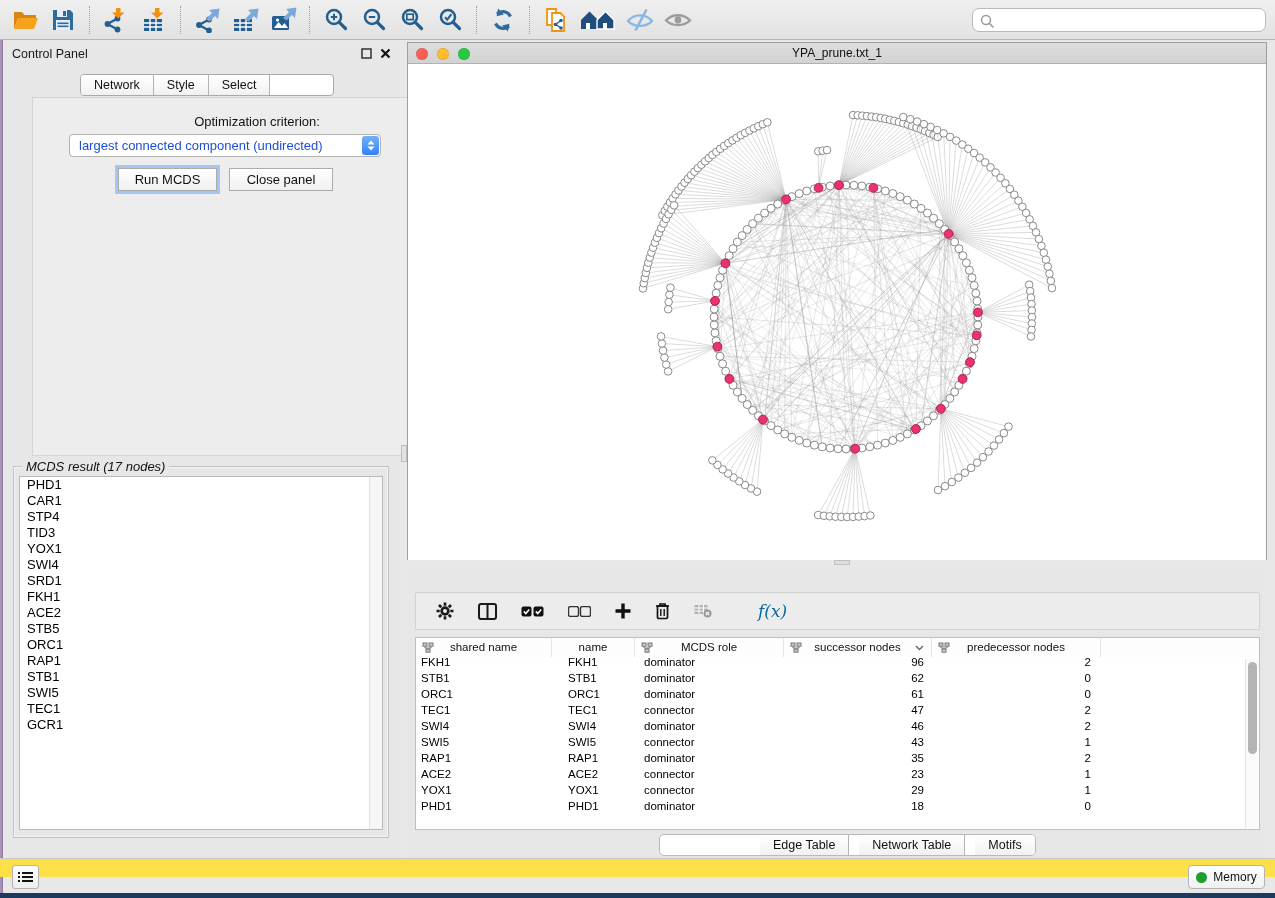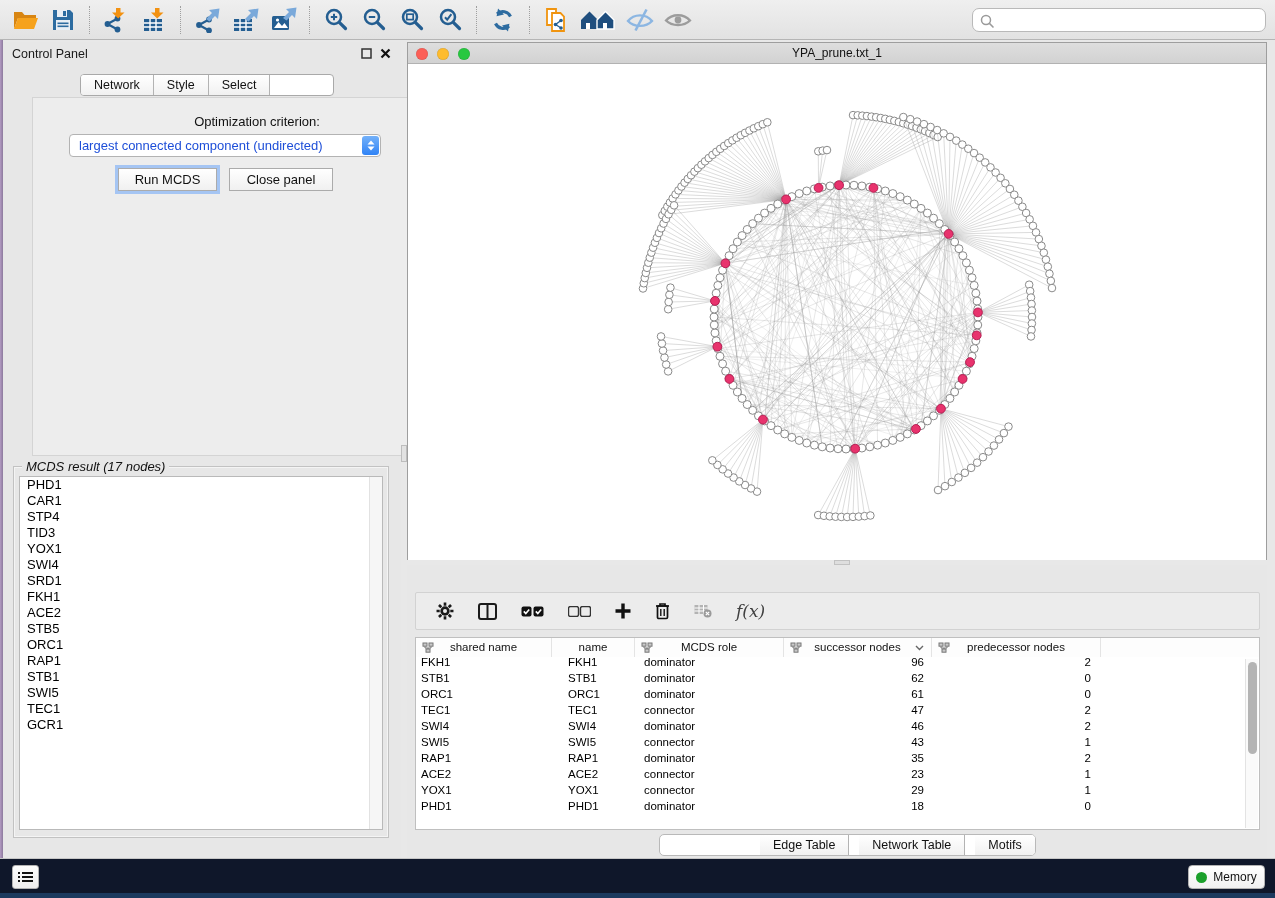--- a/index.html
+++ b/index.html
@@ -74,21 +74,21 @@
     background:#e2e2e2; border:1px solid #bdbdbd; }
   #hsplit { position:absolute; left:834px; top:560px; width:16px; height:5px;
     background:#dedede; border:1px solid #c2c2c2; }
 
   
   #table-panel { position:absolute; left:407px; top:565px; width:860px; height:293px;
     background:#e7e7e7; }
   #tp-toolbar { position:absolute; left:8px; top:27px; width:845px; height:38px;
     background:#ececec; border:1px solid #d2d2d2; border-radius:2px;
     display:flex; align-items:center; gap:24px; padding-left:20px; }
-  .fx { font-family:"DejaVu Serif", serif; font-style:italic; font-size:17px; color:#404040; }
+  .fx { font-family:"DejaVu Serif", serif; font-style:italic; font-size:17px; color:#0369a1;margin-left:22px; }
   #node-table { position:absolute; left:8px; top:72px; width:845px; height:193px;
     background:#fff; border:1px solid #bfbfbf; }
   .thead, .trow { display:grid; grid-template-columns:136px 83px 149px 148px 169px 1fr; }
   .thead { height:16px; border-bottom:1px solid #cfcfcf; }
   .hcell { position:relative; font-size:11.5px; color:#111; text-align:center;
     line-height:19px; border-right:1px solid #e4e4e4; background:#fdfdfd; }
   .hcell:last-child { border-right:none; }
   .hcell .tree { position:absolute; left:6px; top:4px; }
   .hcell .chev { position:absolute; right:7px; top:7px; }
   .trow { height:16px; }
@@ -99,22 +99,22 @@
   .tcell.c3 { text-align:right; padding-right:8px; }
   .tcell.c4 { text-align:right; padding-right:10px; }
   #table-scroll { position:absolute; right:1px; top:21px; bottom:1px; width:13px;
     background:#fafafa; border-left:1px solid #e3e3e3; }
   #table-thumb { position:absolute; left:2px; top:3px; width:9px; height:92px;
     background:#b4b4b4; border-radius:5px; }
   #tp-tabs { position:absolute; left:252px; top:269px; height:22px; display:flex;
     border:1px solid #b9b9b9; border-radius:5px; overflow:hidden; background:#fff;gap:10px; }
 
   
-  #status-bar { position:absolute; left:0; top:858px; width:1275px; height:41px;
-    background:#0f172a; border-top:1px solid #c6c6c6; }
+  #status-bar { position:absolute; left:0; top:858px; width:1275px; height:19px;
+    background:#fde047; border-top:1px solid #c6c6c6; }
   #list-btn { position:absolute; left:12px; top:6px; width:27px; height:24px;
     background:linear-gradient(#fdfdfd,#eee); border:1px solid #b3b3b3; border-radius:3px;
     display:flex; align-items:center; justify-content:center; }
   #memory-btn { position:absolute; right:10px; top:6px; width:77px; height:24px;
     background:linear-gradient(#fff,#f1f1f1); border:1px solid #b3b3b3; border-radius:4px;
     display:flex; align-items:center; justify-content:center; gap:6px; font-size:12px; color:#111; }
   #memory-dot { width:11px; height:11px; border-radius:50%; background:#1ba02b; }
 </style>
 </head>
 <body>

